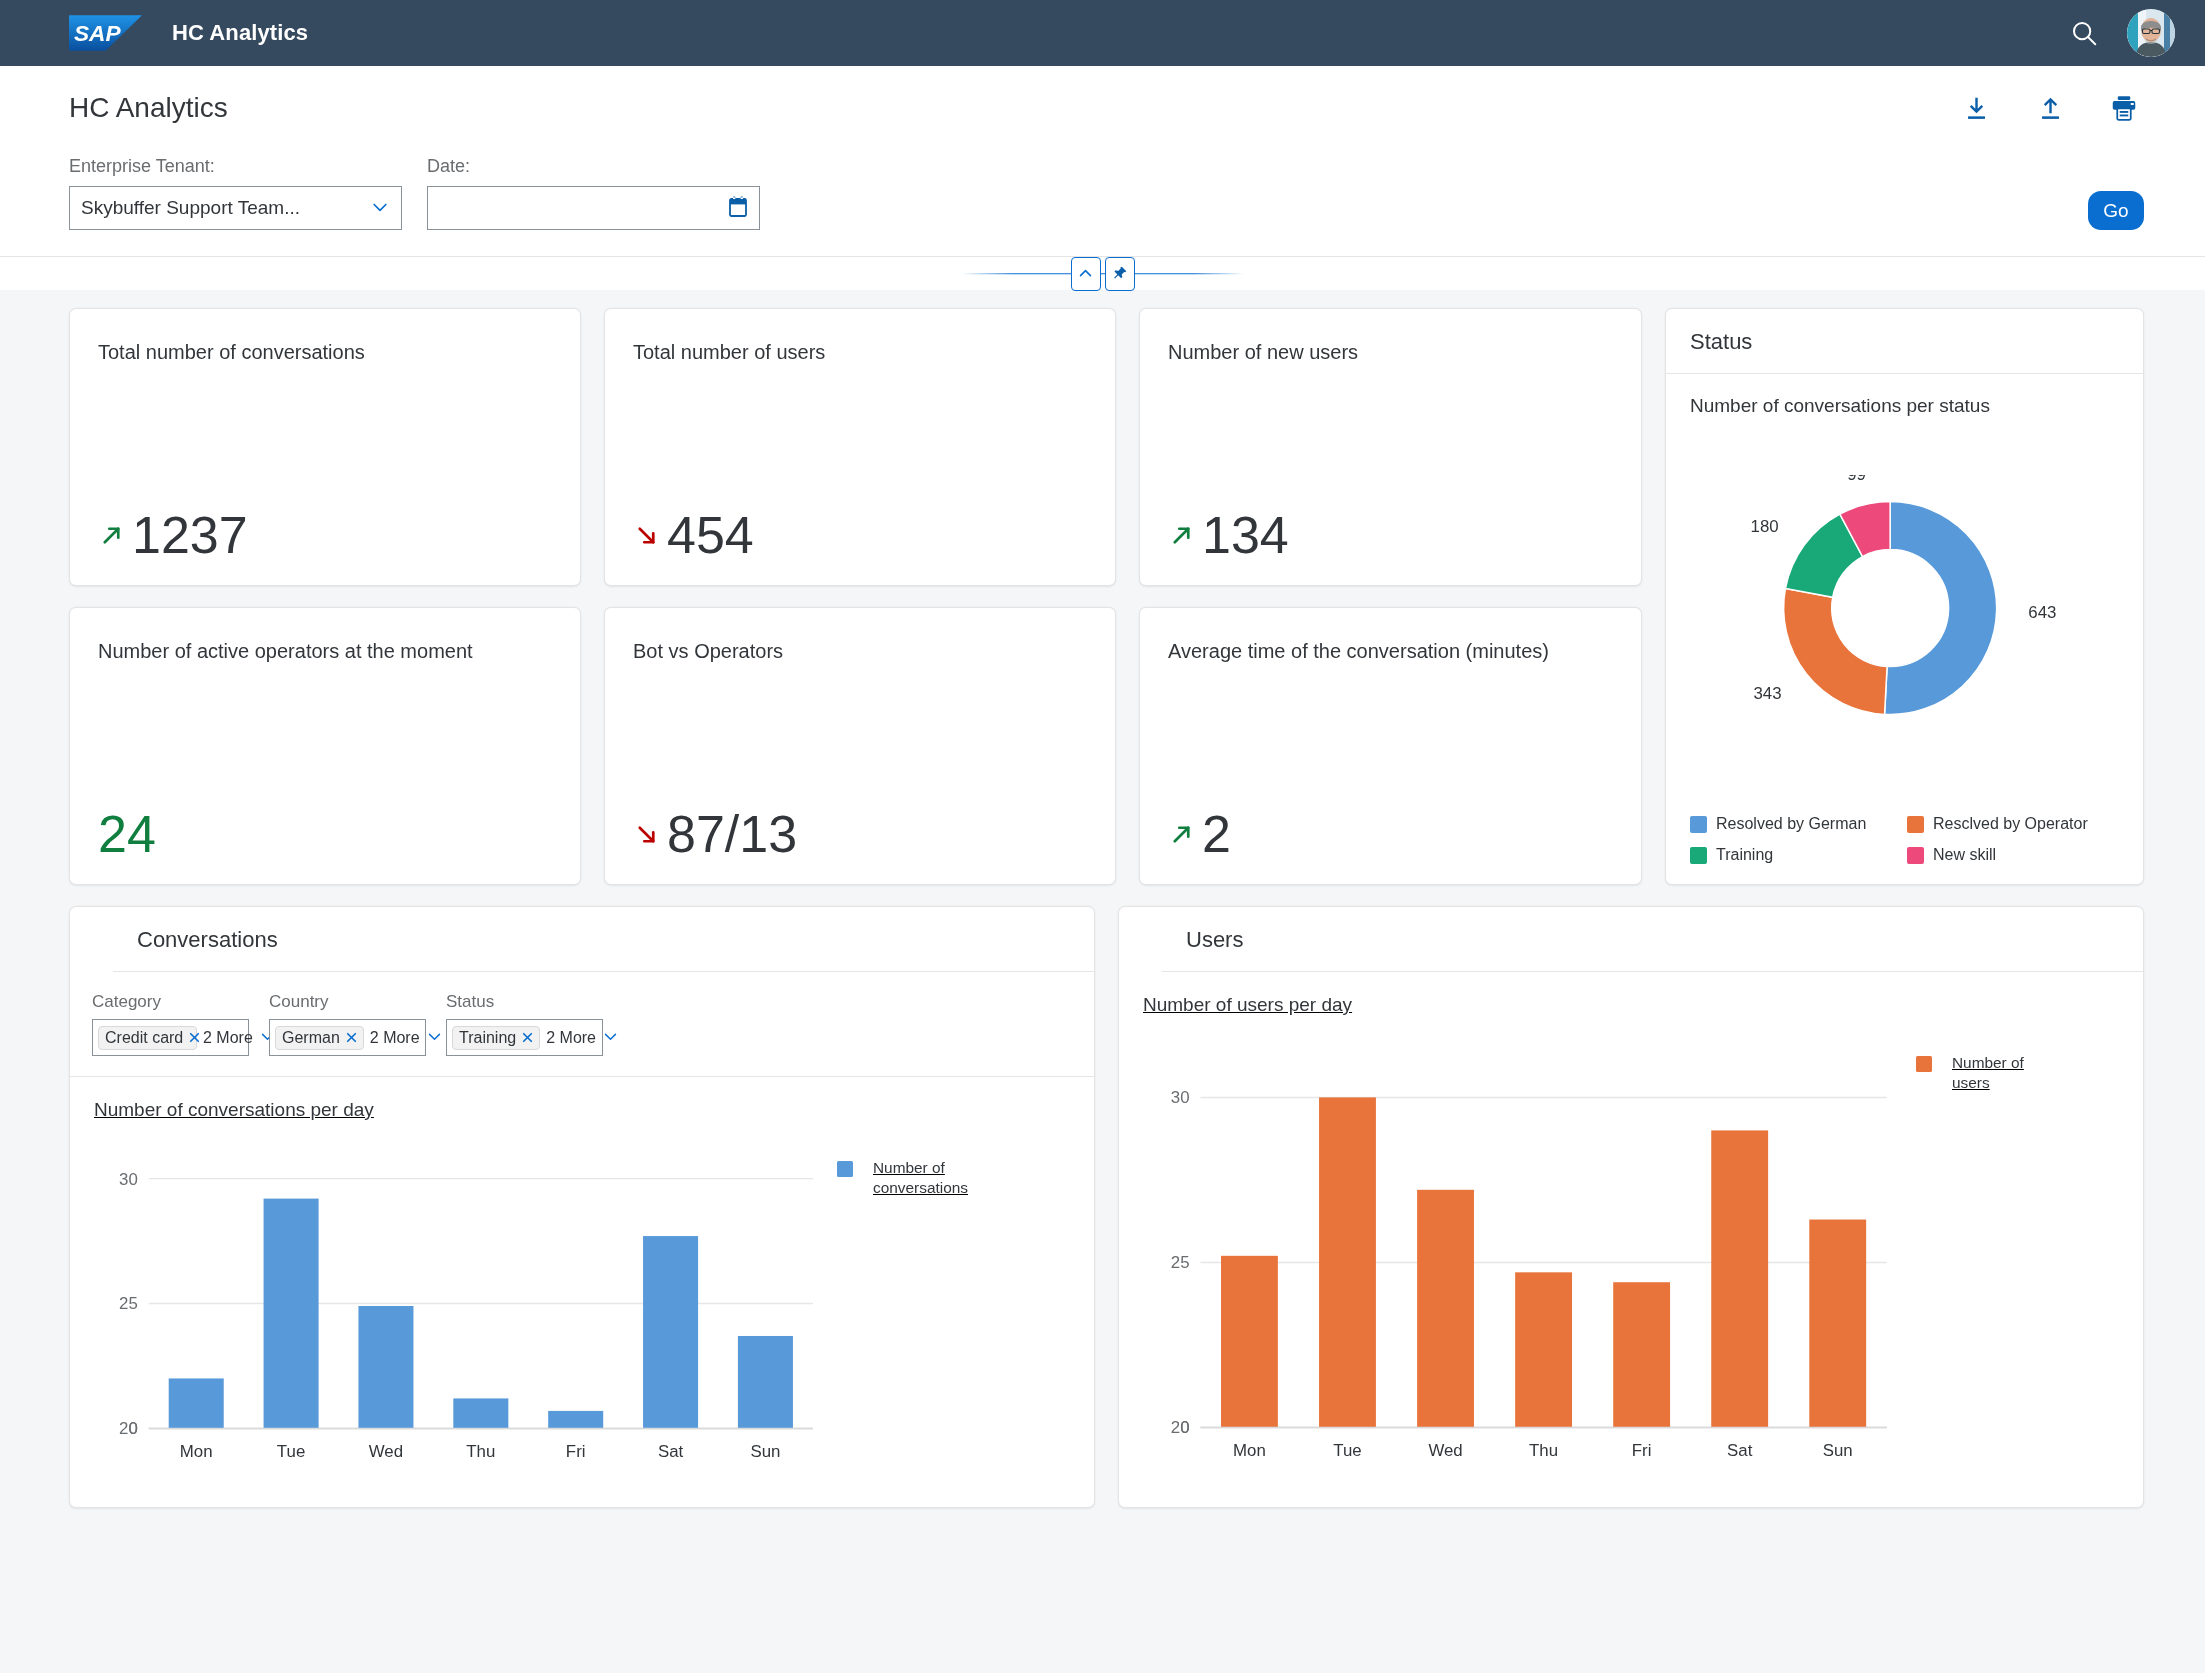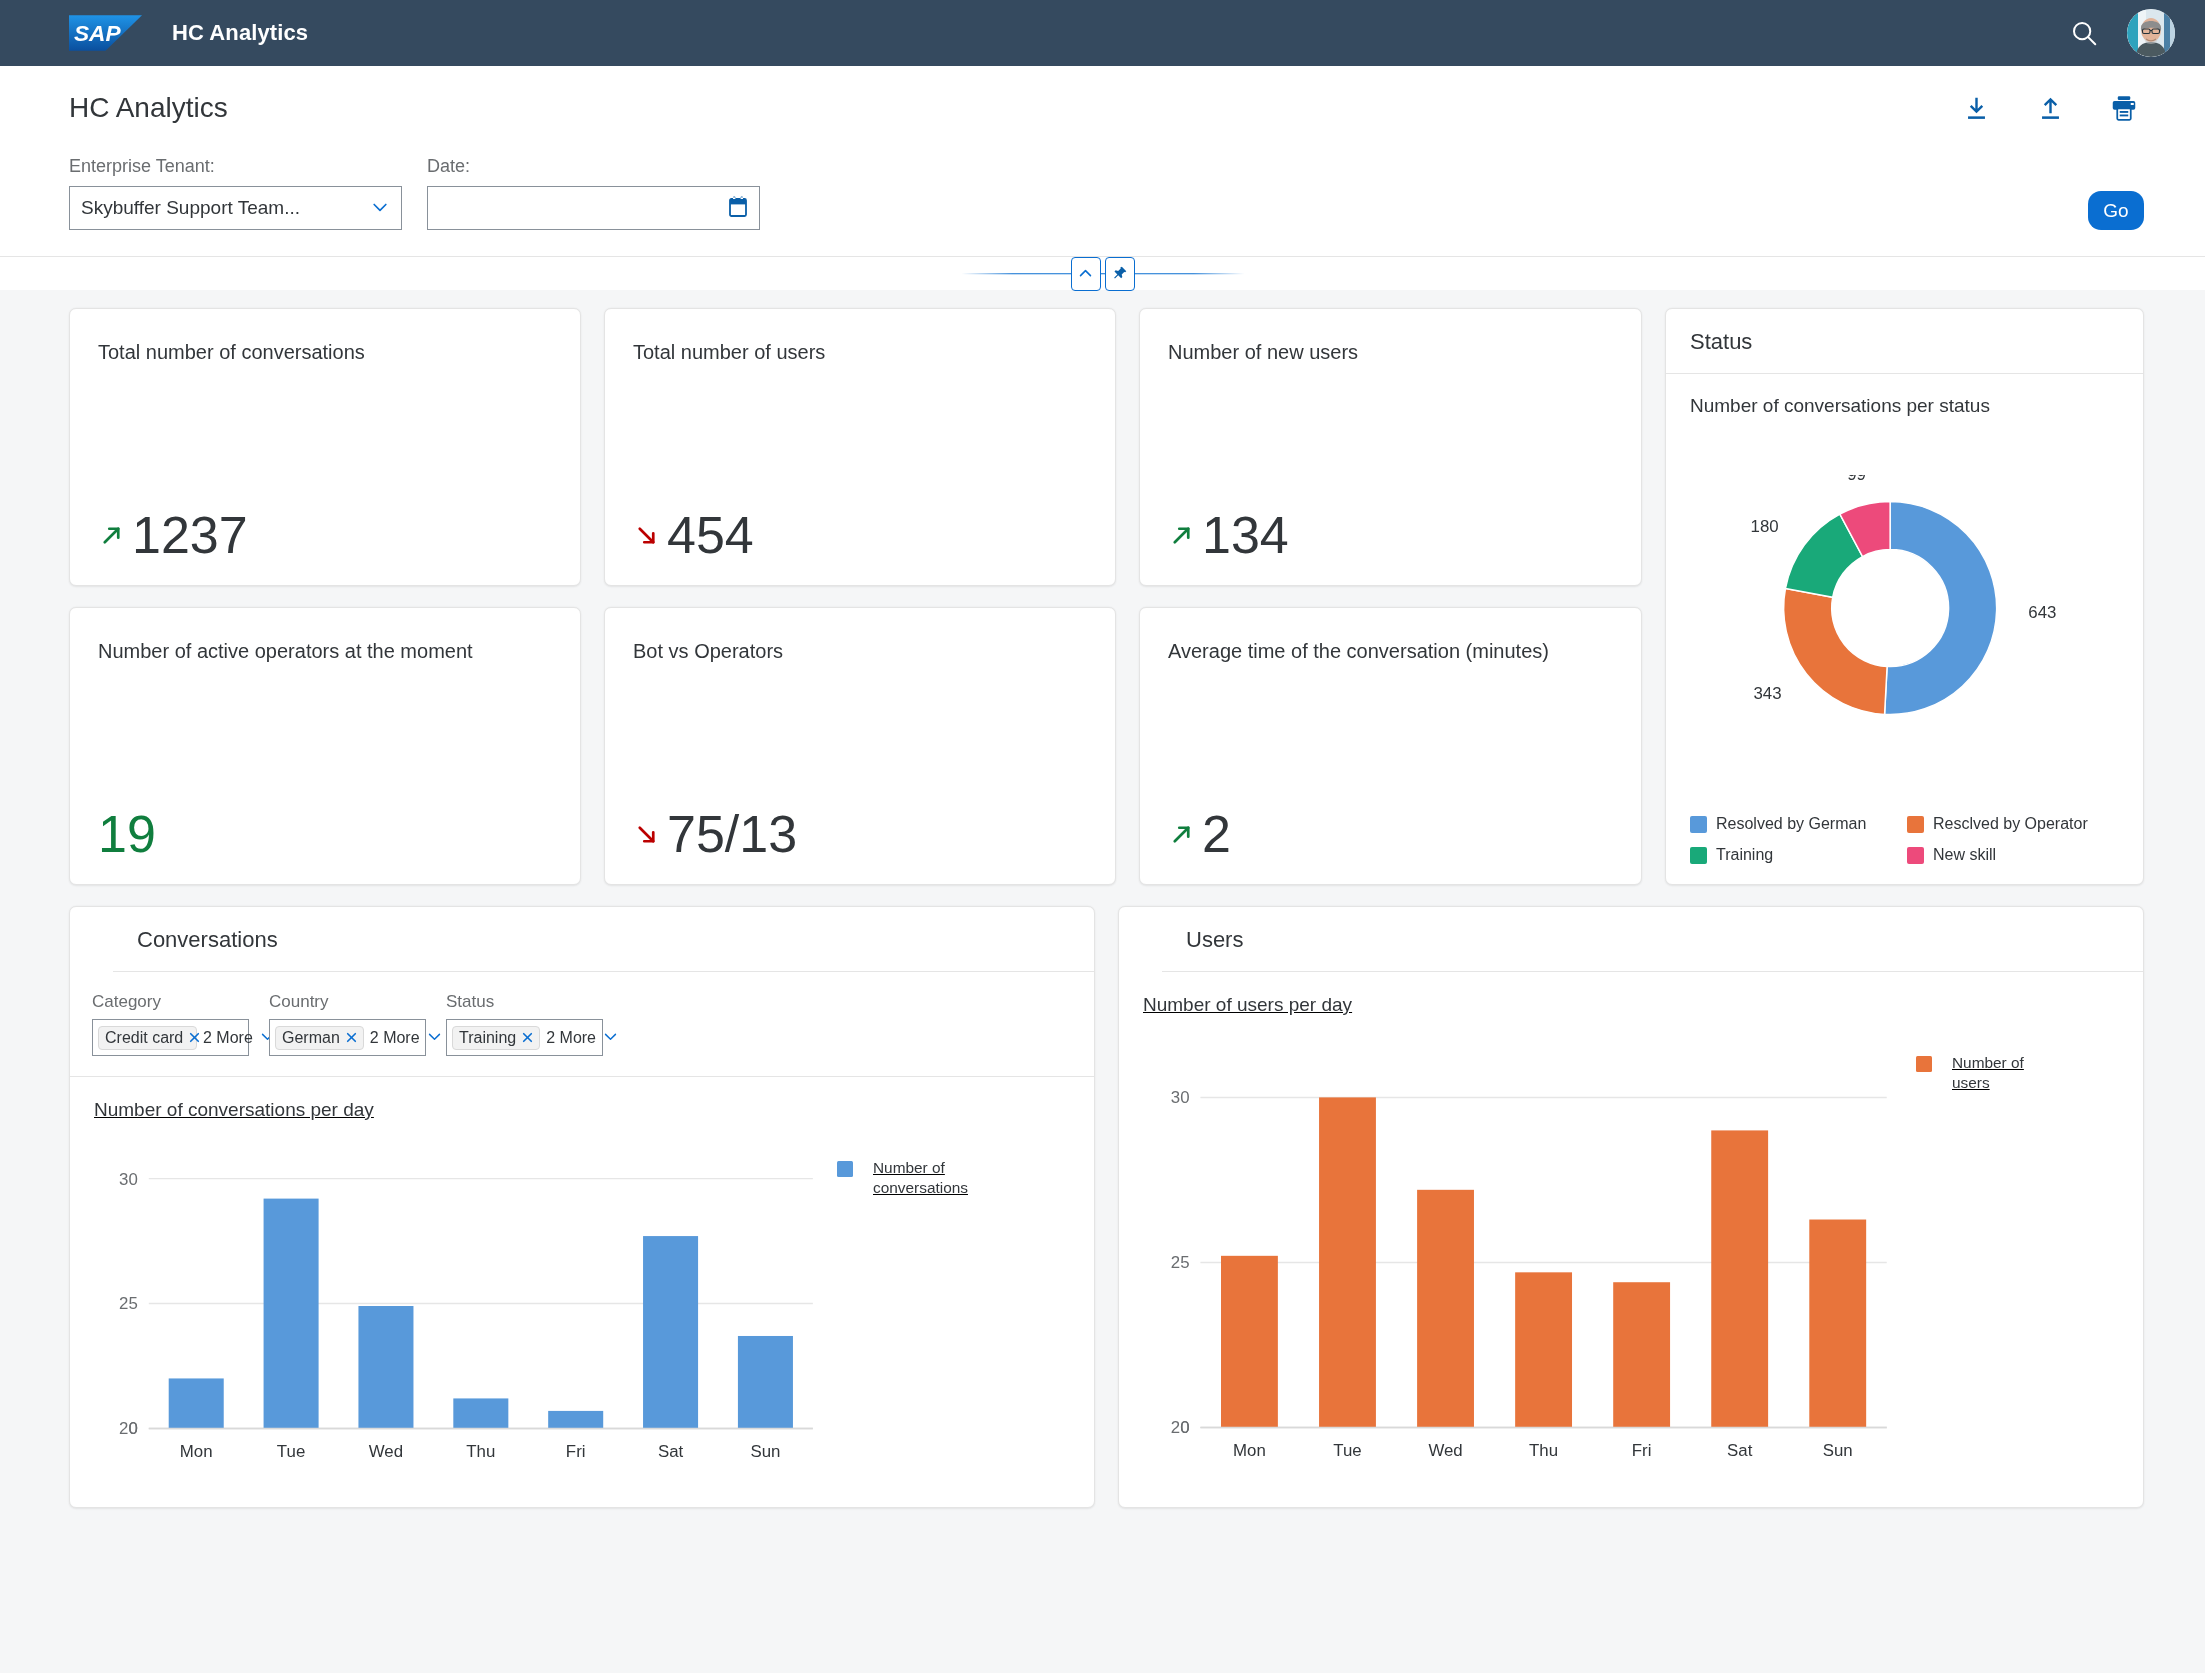--- a/index.html
+++ b/index.html
@@ -477,34 +477,34 @@
               <span class="kpi-number">134</span>
             </div>
           </div>
         </div>
 
         <div class="kpi-row">
 
           <div class="card kpi-tile">
             <div class="kpi-title">Number of active operators at the moment</div>
             <div class="kpi-value-row">
-              <span class="kpi-number green">19</span>
+              <span class="kpi-number green">24</span>
             </div>
           </div>
 
           <div class="card kpi-tile">
             <div class="kpi-title">Bot vs Operators</div>
             <div class="kpi-value-row">
               <span class="kpi-arrow">
                 <svg width="27" height="27" viewBox="0 0 24 24" fill="none" stroke="#bb0000" stroke-width="2.4" stroke-linecap="round" stroke-linejoin="round">
                   <path d="M6 6l12 12"></path>
                     <path d="M18 10v8h-8"></path>
                 </svg>
               </span>
-              <span class="kpi-number">75/13</span>
+              <span class="kpi-number">87/13</span>
             </div>
           </div>
 
           <div class="card kpi-tile narrow">
             <div class="kpi-title">Average time of the conversation (minutes)</div>
             <div class="kpi-value-row">
               <span class="kpi-arrow">
                 <svg width="27" height="27" viewBox="0 0 24 24" fill="none" stroke="#107e3e" stroke-width="2.4" stroke-linecap="round" stroke-linejoin="round">
                   <path d="M6 18L18 6"></path>
                     <path d="M10 6h8v8"></path>

